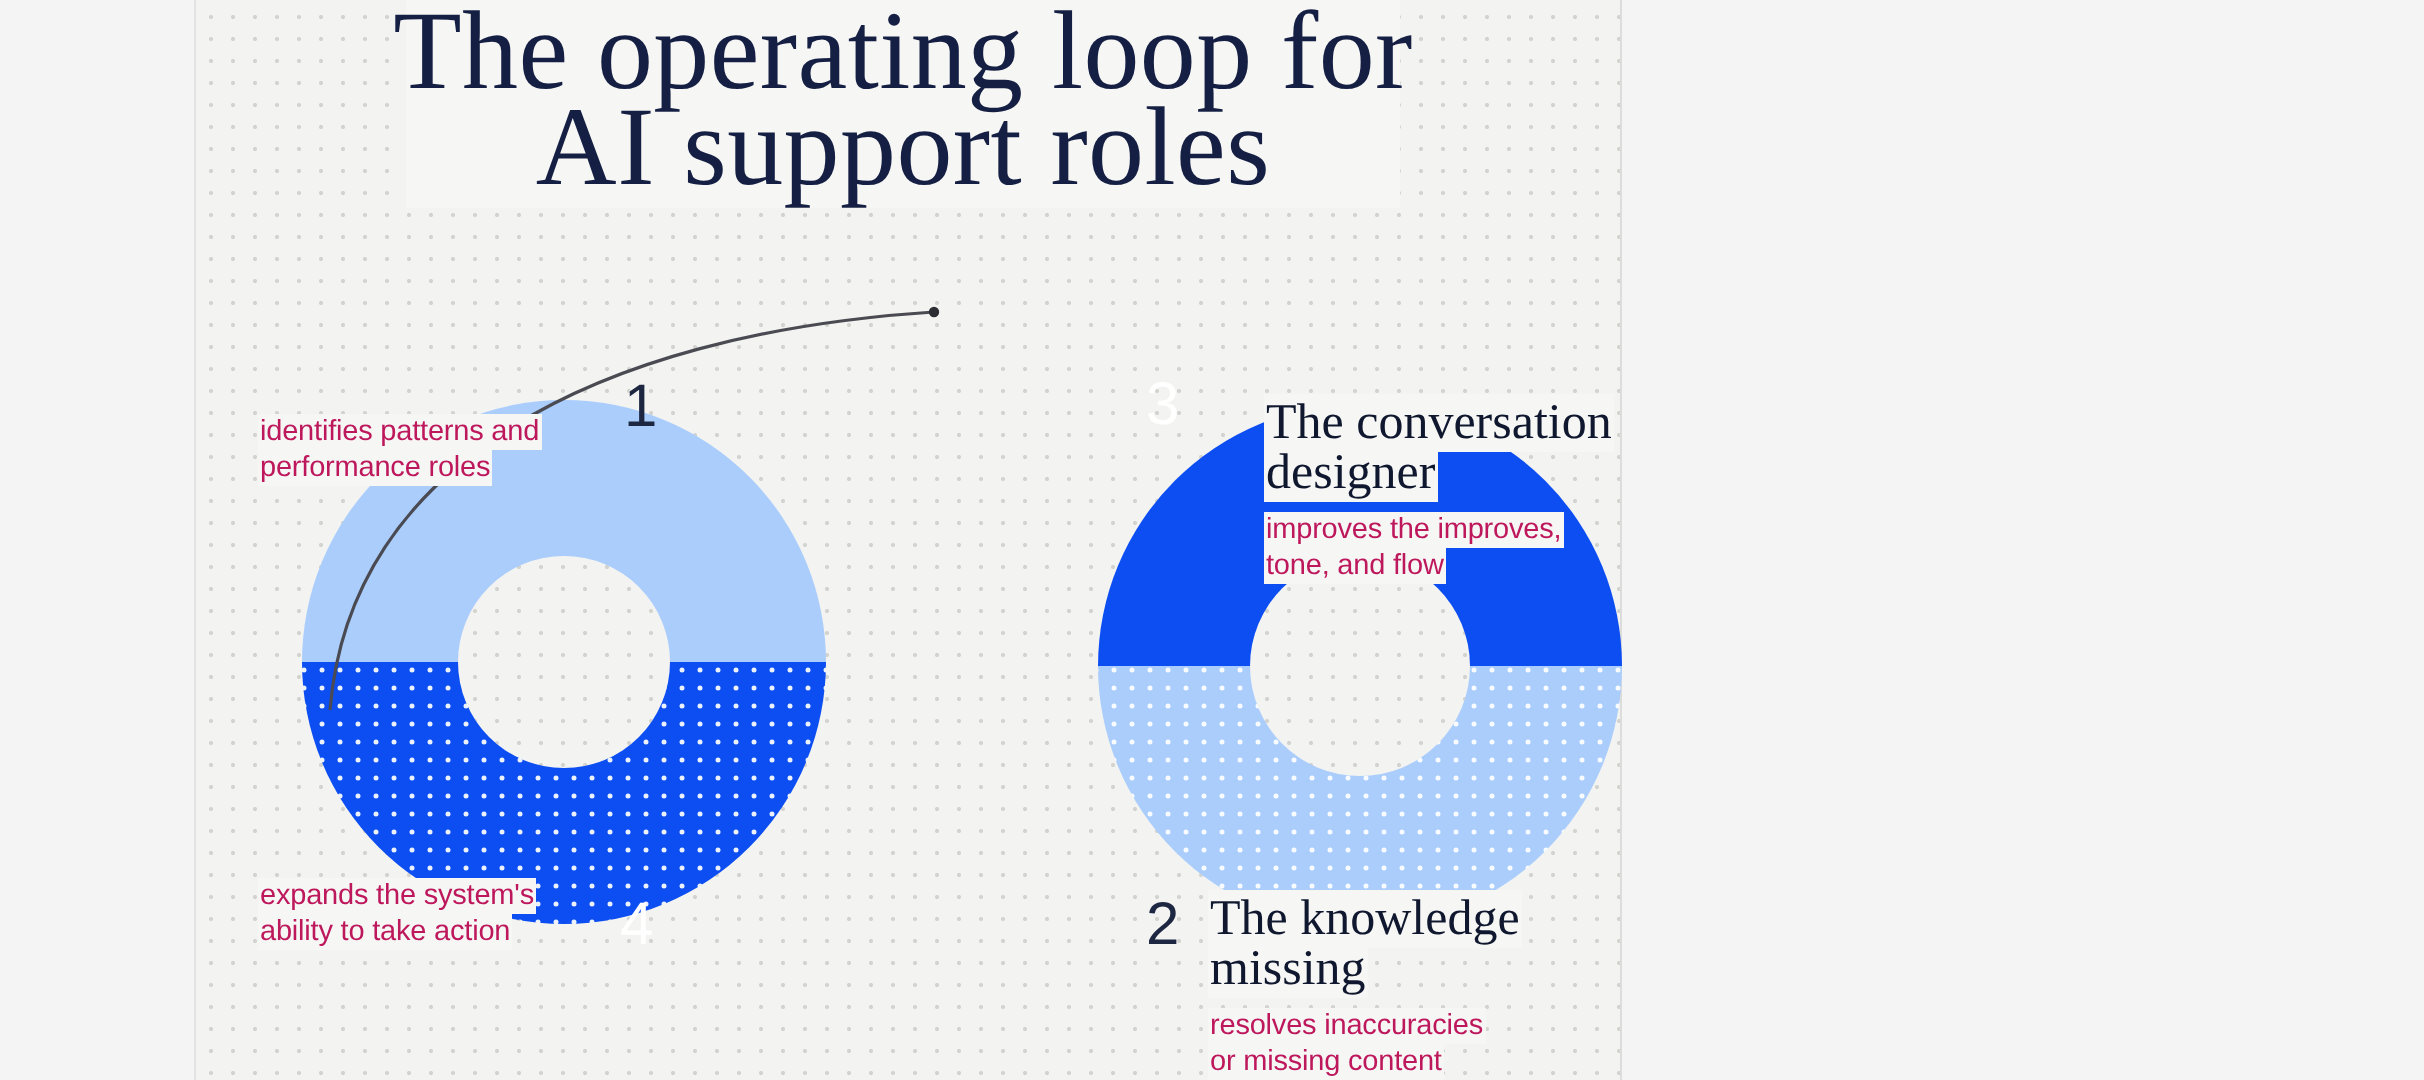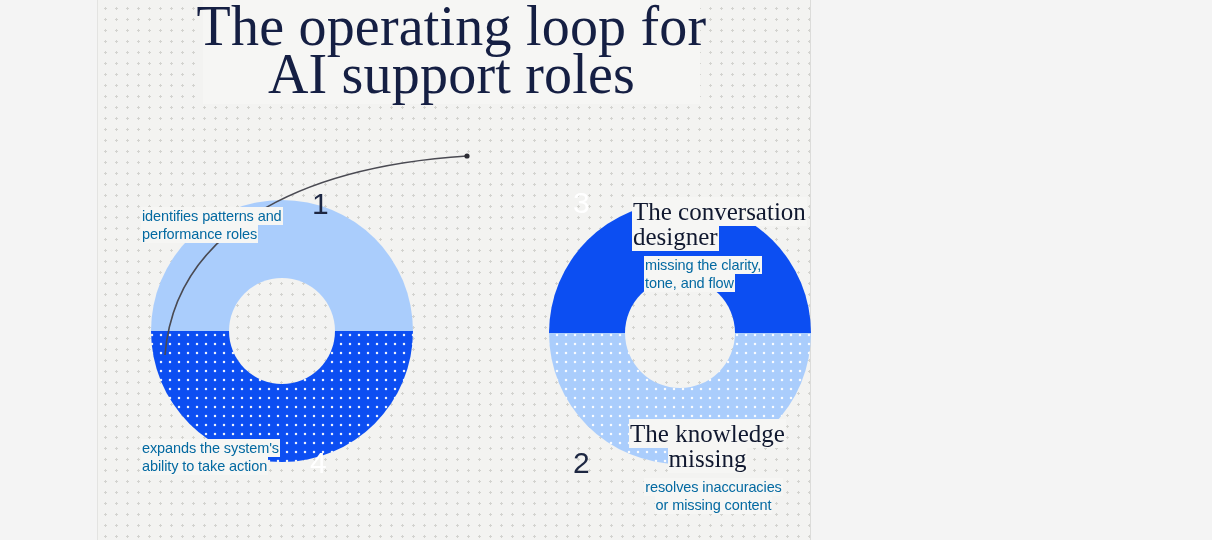--- a/index.html
+++ b/index.html
@@ -60,33 +60,32 @@
   .role .headline{
     font-family:"Liberation Serif", serif;
     font-size:25px; line-height:25px; color:#10182f;
     display:inline; background:#f6f6f4;
     box-shadow:0 0 0 1px #f6f6f4;
     box-decoration-break:clone; -webkit-box-decoration-break:clone;
   }
   .role .sub{
     margin-top:7px;
     font-family:"Liberation Sans", sans-serif;
-    font-size:14.5px; line-height:18px; color:#0369a1;
+    font-size:14.5px; line-height:18px; color:#be185d;
     letter-spacing:-.1px;
-    margin-left:12px;
   }
   .role .sub span{
     display:inline; background:#f6f6f4;
     box-shadow:0 0 0 1px #f6f6f4;
     box-decoration-break:clone; -webkit-box-decoration-break:clone;
   }
   .role.r1{ left:33px;  top:200px; width:230px; }
   .role.r3{ left:508px; top:199px; width:205px;padding-left:28px; }
   .role.r4{ left:33px;  top:432px; width:215px; }
-  .role.r2{ left:508px; top:421px; width:205px;text-align:center; }
+  .role.r2{ left:508px; top:447px; width:205px; }
 </style>
 </head>
 <body>
 
 <div id="stage">
 
   <div id="canvas">
 
     <div class="ring" style="left:-100px; top:0; width:814px; height:540px;">
       <svg width="814" height="540" viewBox="0 0 814 540">
@@ -153,21 +152,21 @@
         <span>performance roles</span>
       </div>
     </div>
 
     <div class="role r3">
       <div>
         <span class="headline">The conversation</span><br>
         <span class="headline">designer</span>
       </div>
       <div class="sub">
-        <span>missing the clarity,</span><br>
+        <span>improves the improves,</span><br>
         <span>tone, and flow</span>
       </div>
     </div>
 
     <div class="role r4">
       <div class="sub">
         <span>expands the system's</span><br>
         <span>ability to take action</span>
       </div>
     </div>

